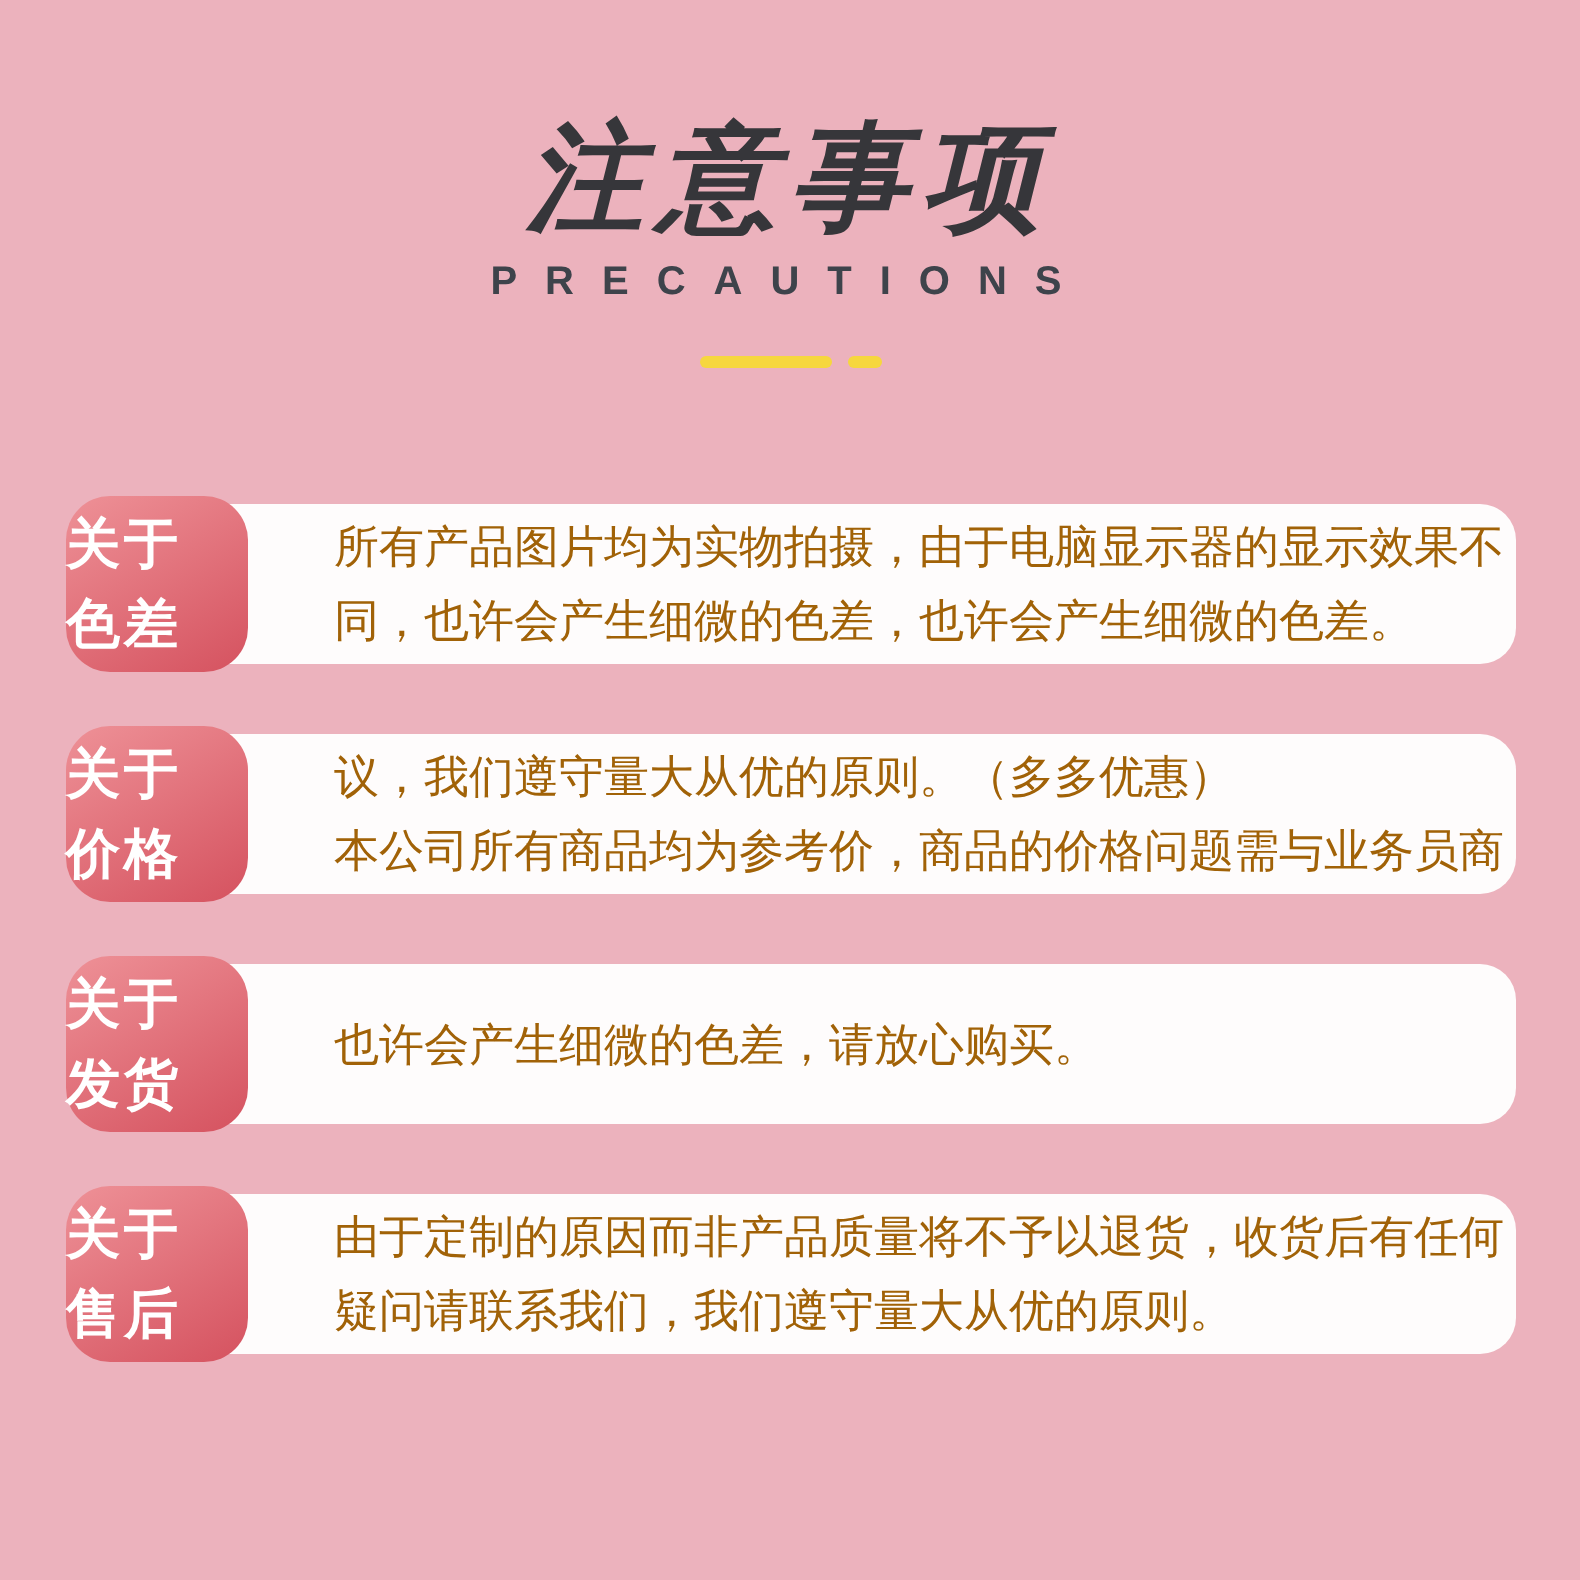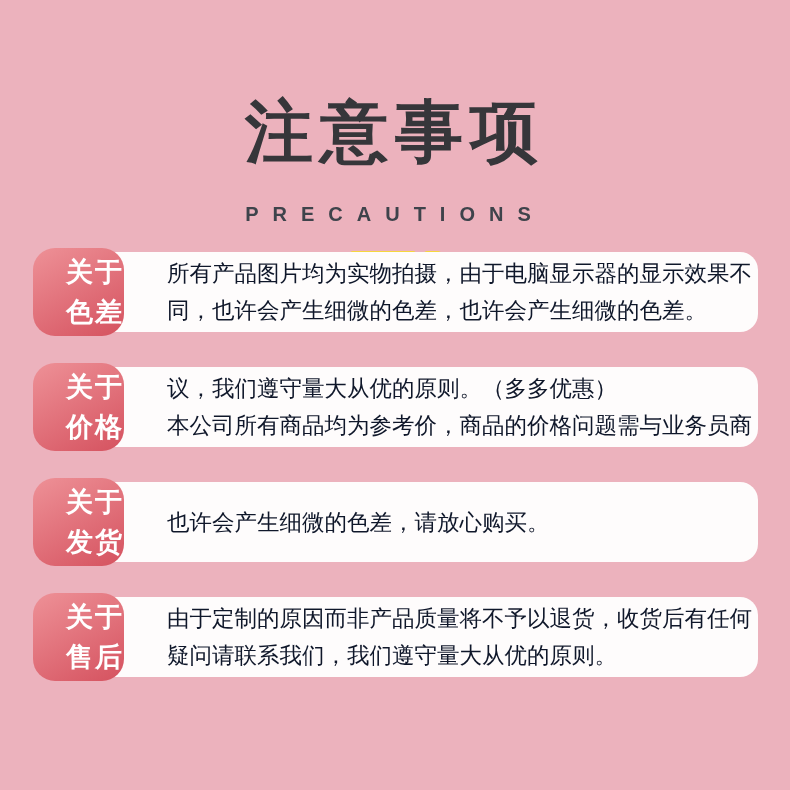--- a/index.html
+++ b/index.html
@@ -10,29 +10,30 @@
   .page{
     position:relative;
     width:790px;height:790px;
     background:#ecb2bd;
     overflow:hidden;
   }
   .header{
     text-align:center;
   }
   .page-title{
-    padding-top:94px;
-    font-size:68px;
+    padding-top:57px;
+    font-size:59px;
     font-weight:900;
     letter-spacing:7px;
     color:#36363a;
     line-height:1.1;
+    font-style:italic;
   }
   .page-subtitle{
-    margin-top:34px;
+    margin-top:8px;
     font-size:20px;
     font-weight:600;
     letter-spacing:14px;
     color:#3e434b;
   }
   .divider{
     margin-top:25px;
     display:flex;
     justify-content:center;
     align-items:center;
@@ -64,37 +65,37 @@
   }
   .badge{
     position:absolute;
     left:0;top:0;
     width:91px;height:88px;
     border-radius:22px;
     background:linear-gradient(150deg,#ee9197 0%,#d5525f 100%);
     color:#ffffff;
     display:flex;
     flex-direction:column;
-    align-items:flex-end;
+    align-items:flex-start;
     justify-content:center;
     font-size:27px;
     font-weight:700;
     line-height:40px;
     letter-spacing:2px;
   }
   .card-text{
     position:absolute;
     left:112px;right:18px;top:0;bottom:0;
     display:flex;
     flex-direction:column;
     justify-content:center;
     font-size:22.5px;
     font-weight:500;
     line-height:37px;
-    color:#0f172a;
+    color:#a16207;
     white-space:nowrap;
   }
 </style>
 </head>
 <body>
 
 <div class="page">
 
   <div class="header">
     <div class="page-title">注意事项</div>

